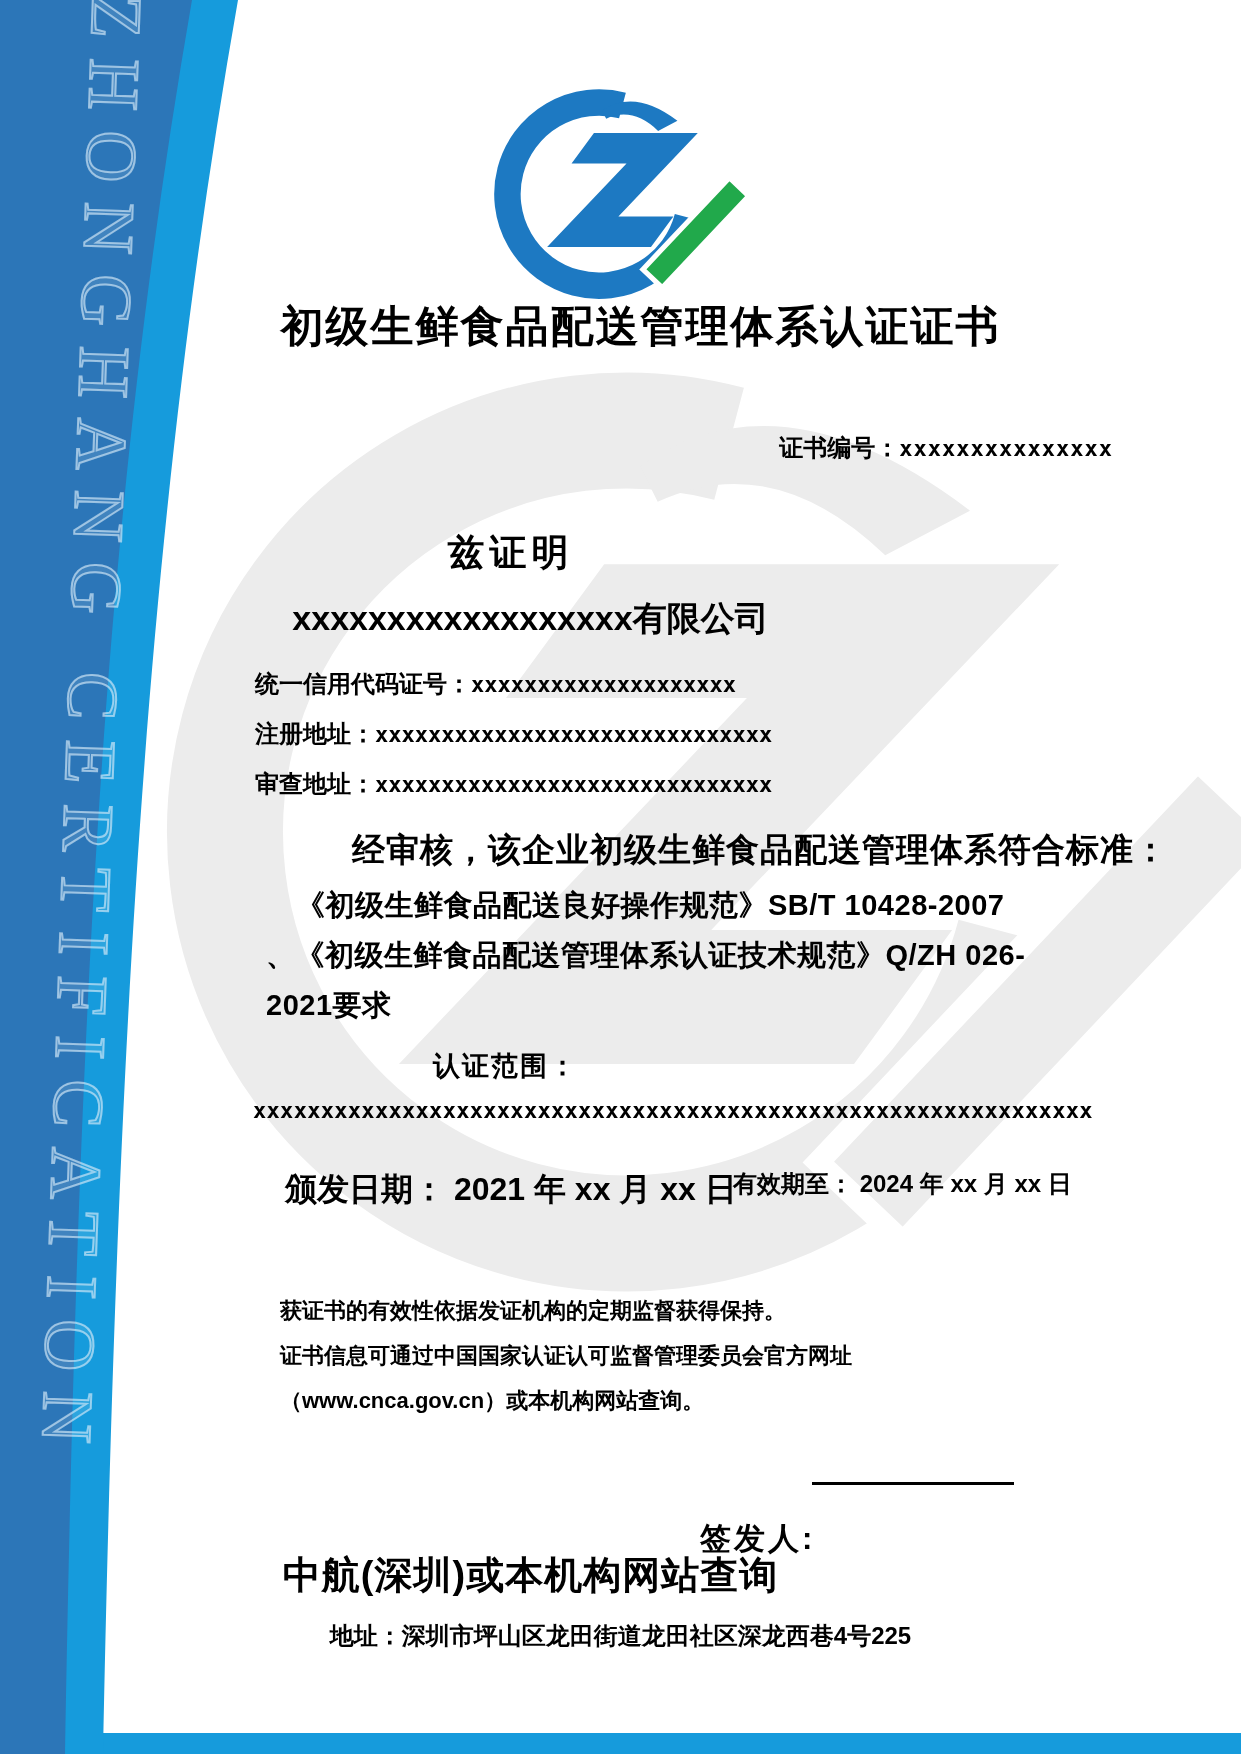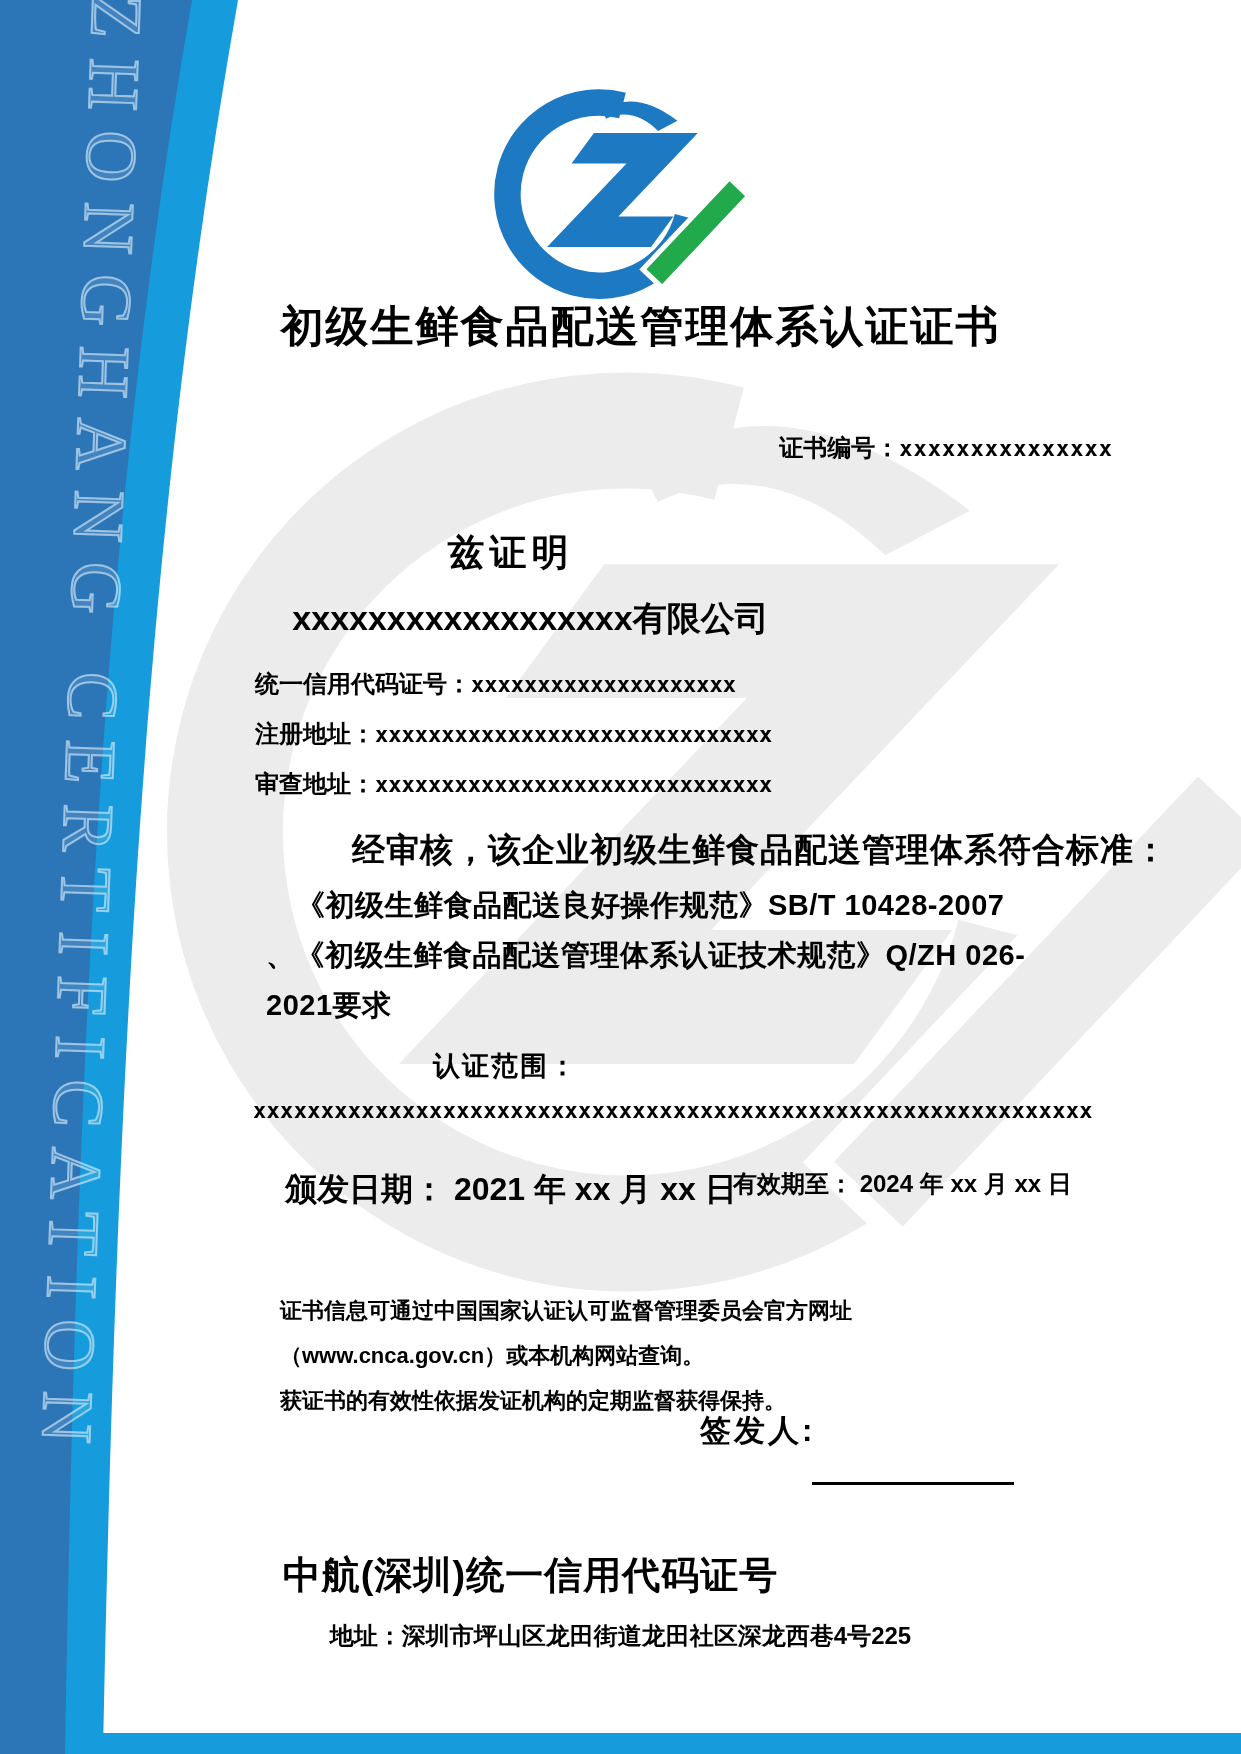--- a/index.html
+++ b/index.html
@@ -75,21 +75,21 @@
   .scope-value {
     position: absolute; left: 253px; top: 1098px;
     font-size: 22px; font-weight: bold; letter-spacing: 0.3px;
   }
   .date-issue { position: absolute; left: 285px; top: 1168px; font-size: 32px; font-weight: 600; }
   .date-valid { position: absolute; left: 733px; top: 1168px; font-size: 24px; font-weight: 600; }
   .notes {
     position: absolute; left: 280px; top: 1288px; width: 766px;
     font-size: 22px; font-weight: 600; line-height: 45px;
   }
-  .signer-label { position: absolute; left: 700px; top: 1410px; font-size: 31px; font-weight: 700; letter-spacing: 3px; }
+  .signer-label { position: absolute; left: 700px; top: 1518px; font-size: 31px; font-weight: 700; letter-spacing: 3px; }
   .signature-line { position: absolute; left: 812px; top: 1452px; width: 202px; height: 30px; border-bottom: 3px solid #000; }
   .issuer {
     position: absolute; left: 0; right: 180px; top: 1550px;
     text-align: center; font-size: 38px; font-weight: 600; letter-spacing: 1px;
   }
   .footer-line1 {
     position: absolute; left: 120px; right: 120px; top: 1620px;
     text-align: center; font-size: 24px; font-weight: 600;
   }
   .footer-line2 {
@@ -159,28 +159,28 @@
     <div class="scope-value mono">xxxxxxxxxxxxxxxxxxxxxxxxxxxxxxxxxxxxxxxxxxxxxxxxxxxxxxxxxxxxxx</div>
 
     <div class="date-issue">
       <span>颁发日期：</span> <span>2021 年 xx 月 xx 日</span>
     </div>
     <div class="date-valid">
       <span>有效期至：</span> <span>2024 年 xx 月 xx 日</span>
     </div>
 
     <div class="notes">
+      <div>获证书的有效性依据发证机构的定期监督获得保持。</div>
       <div>证书信息可通过中国国家认证认可监督管理委员会官方网址（www.cnca.gov.cn）或本机构网站查询。</div>
-      <div>获证书的有效性依据发证机构的定期监督获得保持。</div>
     </div>
 
     <div class="signer-label">签发人:</div>
     <div class="signature-line"></div>
 
-    <div class="issuer">中航(深圳)统一信用代码证号</div>
+    <div class="issuer">中航(深圳)或本机构网站查询</div>
 
     <div class="footer-line1">
       <span>地址：</span><span>深圳市坪山区龙田街道龙田社区深龙西巷4号225</span>
     </div>
 
 
   </div>
 </div>
 
 </body></html>

